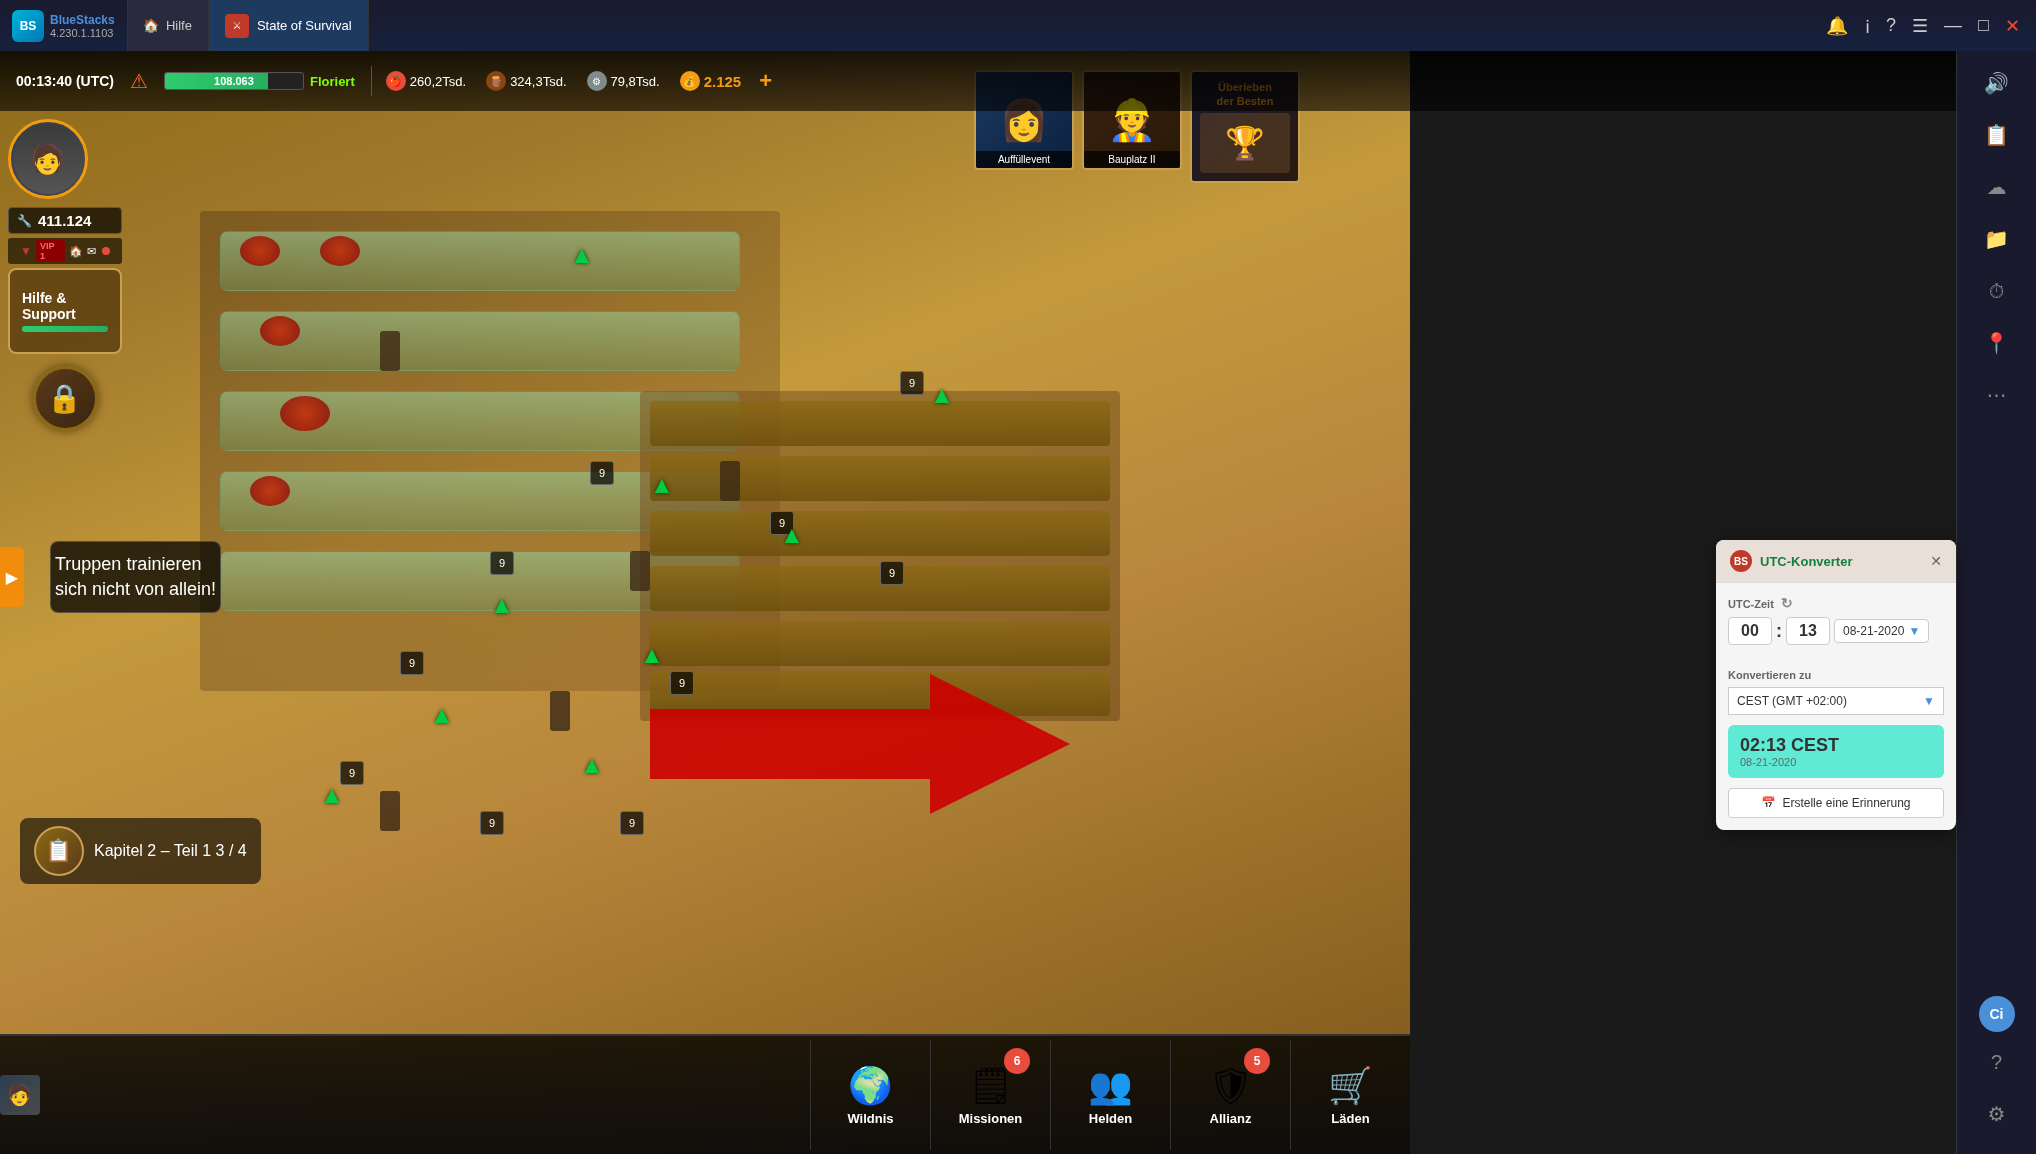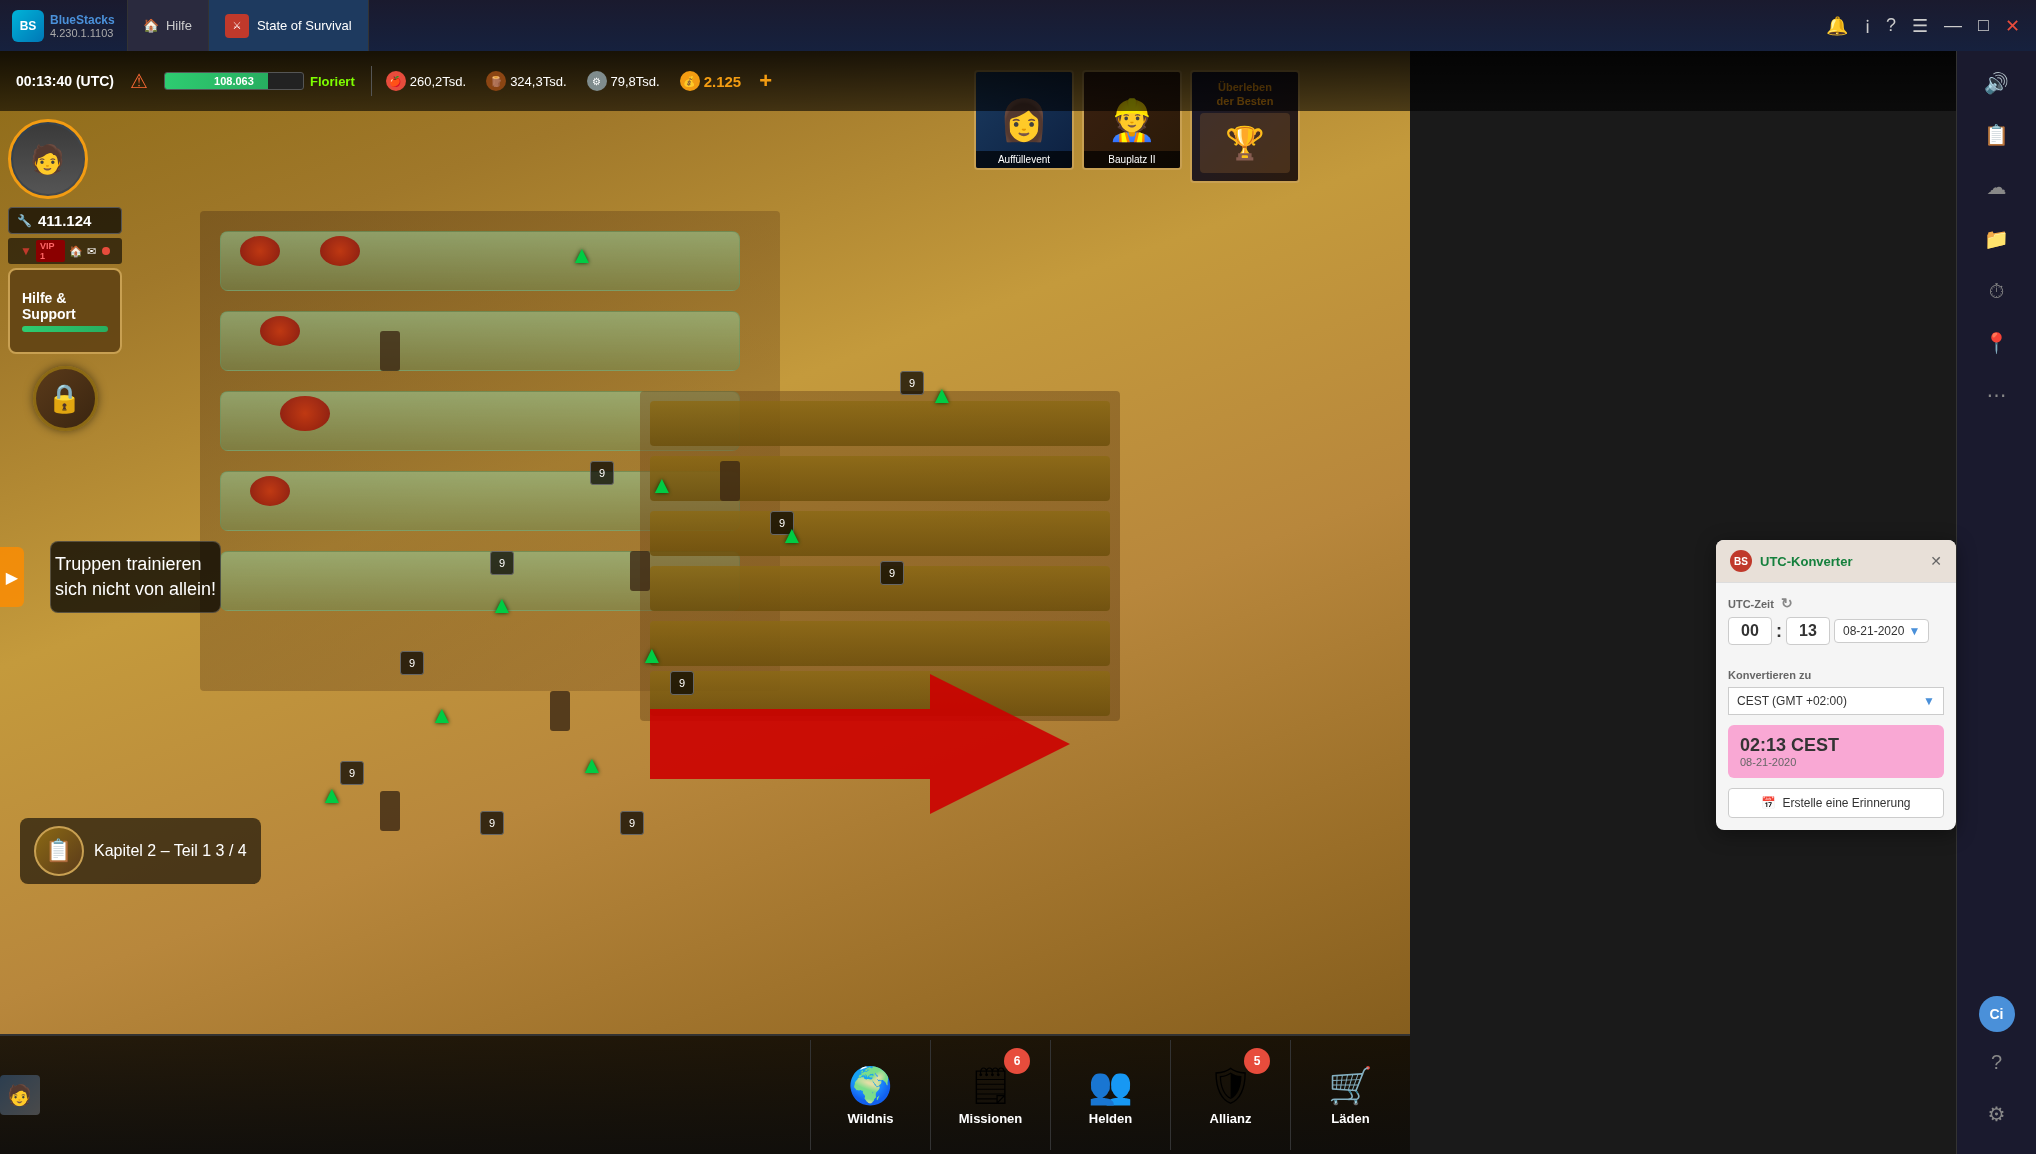--- a/index.html
+++ b/index.html
@@ -485,21 +485,21 @@
       cursor: pointer;
       margin-bottom: 10px;
     }
 
     .utc-dropdown-arrow {
       color: #4a90d9;
       font-size: 12px;
     }
 
     .utc-result {
-      background: #f9a8d4;
+      background: #5eead4;
       border-radius: 6px;
       padding: 10px 12px;
       margin-bottom: 10px;
     }
 
     .utc-result-time {
       font-size: 18px;
       font-weight: bold;
       color: #333;
     }

